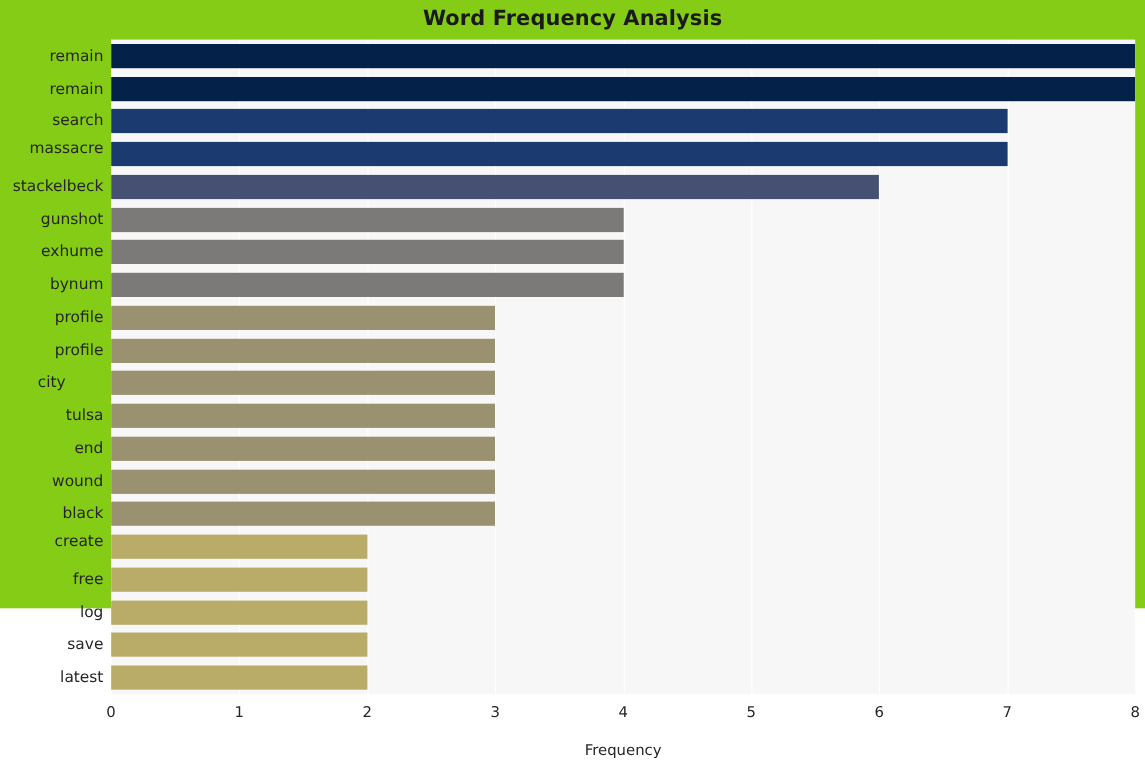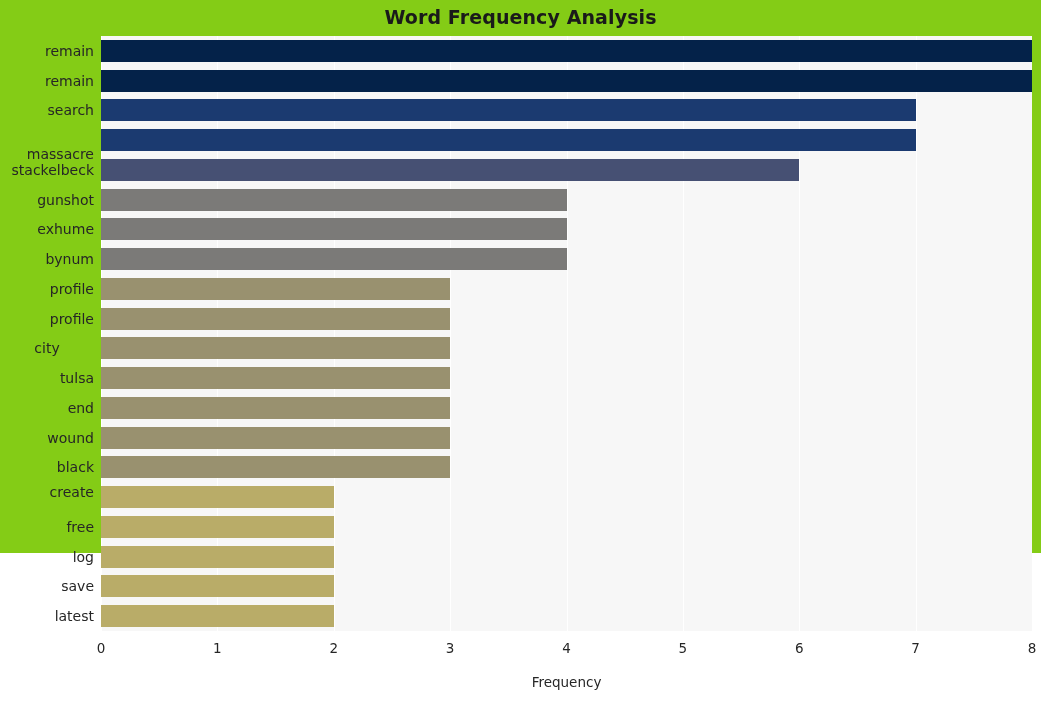--- a/index.html
+++ b/index.html
@@ -151,21 +151,21 @@
         <div class="bar" title="log: 2" style="width: 232.75px; top: 509.625px; background: rgb(185, 172, 104);"></div>
         <div class="bar" title="save: 2" style="width: 232.75px; top: 539.375px; background: rgb(185, 172, 104);"></div>
         <div class="bar" title="latest: 2" style="width: 232.75px; top: 569.125px; background: rgb(185, 172, 104);"></div>
       </div>
   </div>
 
   <div id="y-axis">
       <div class="y-tick-label" style="top: 7.875px;">remain</div>
       <div class="y-tick-label" style="top: 37.625px;">remain</div>
       <div class="y-tick-label" style="top: 67.375px;">search</div>
-      <div class="y-tick-label" style="top: 111px;">massacre</div>
+      <div class="y-tick-label" style="top: 92px;">massacre</div>
       <div class="y-tick-label" style="top: 126.875px;">stackelbeck</div>
       <div class="y-tick-label" style="top: 156.625px;">gunshot</div>
       <div class="y-tick-label" style="top: 186.375px;">exhume</div>
       <div class="y-tick-label" style="top: 216.125px;">bynum</div>
       <div class="y-tick-label" style="top: 245.875px;">profile</div>
       <div class="y-tick-label" style="top: 275.625px;">profile</div>
       <div class="y-tick-label" style="top: 305.375px; text-align: center;">city</div>
       <div class="y-tick-label" style="top: 335.125px;">tulsa</div>
       <div class="y-tick-label" style="top: 364.875px;">end</div>
       <div class="y-tick-label" style="top: 394.625px;">wound</div>

